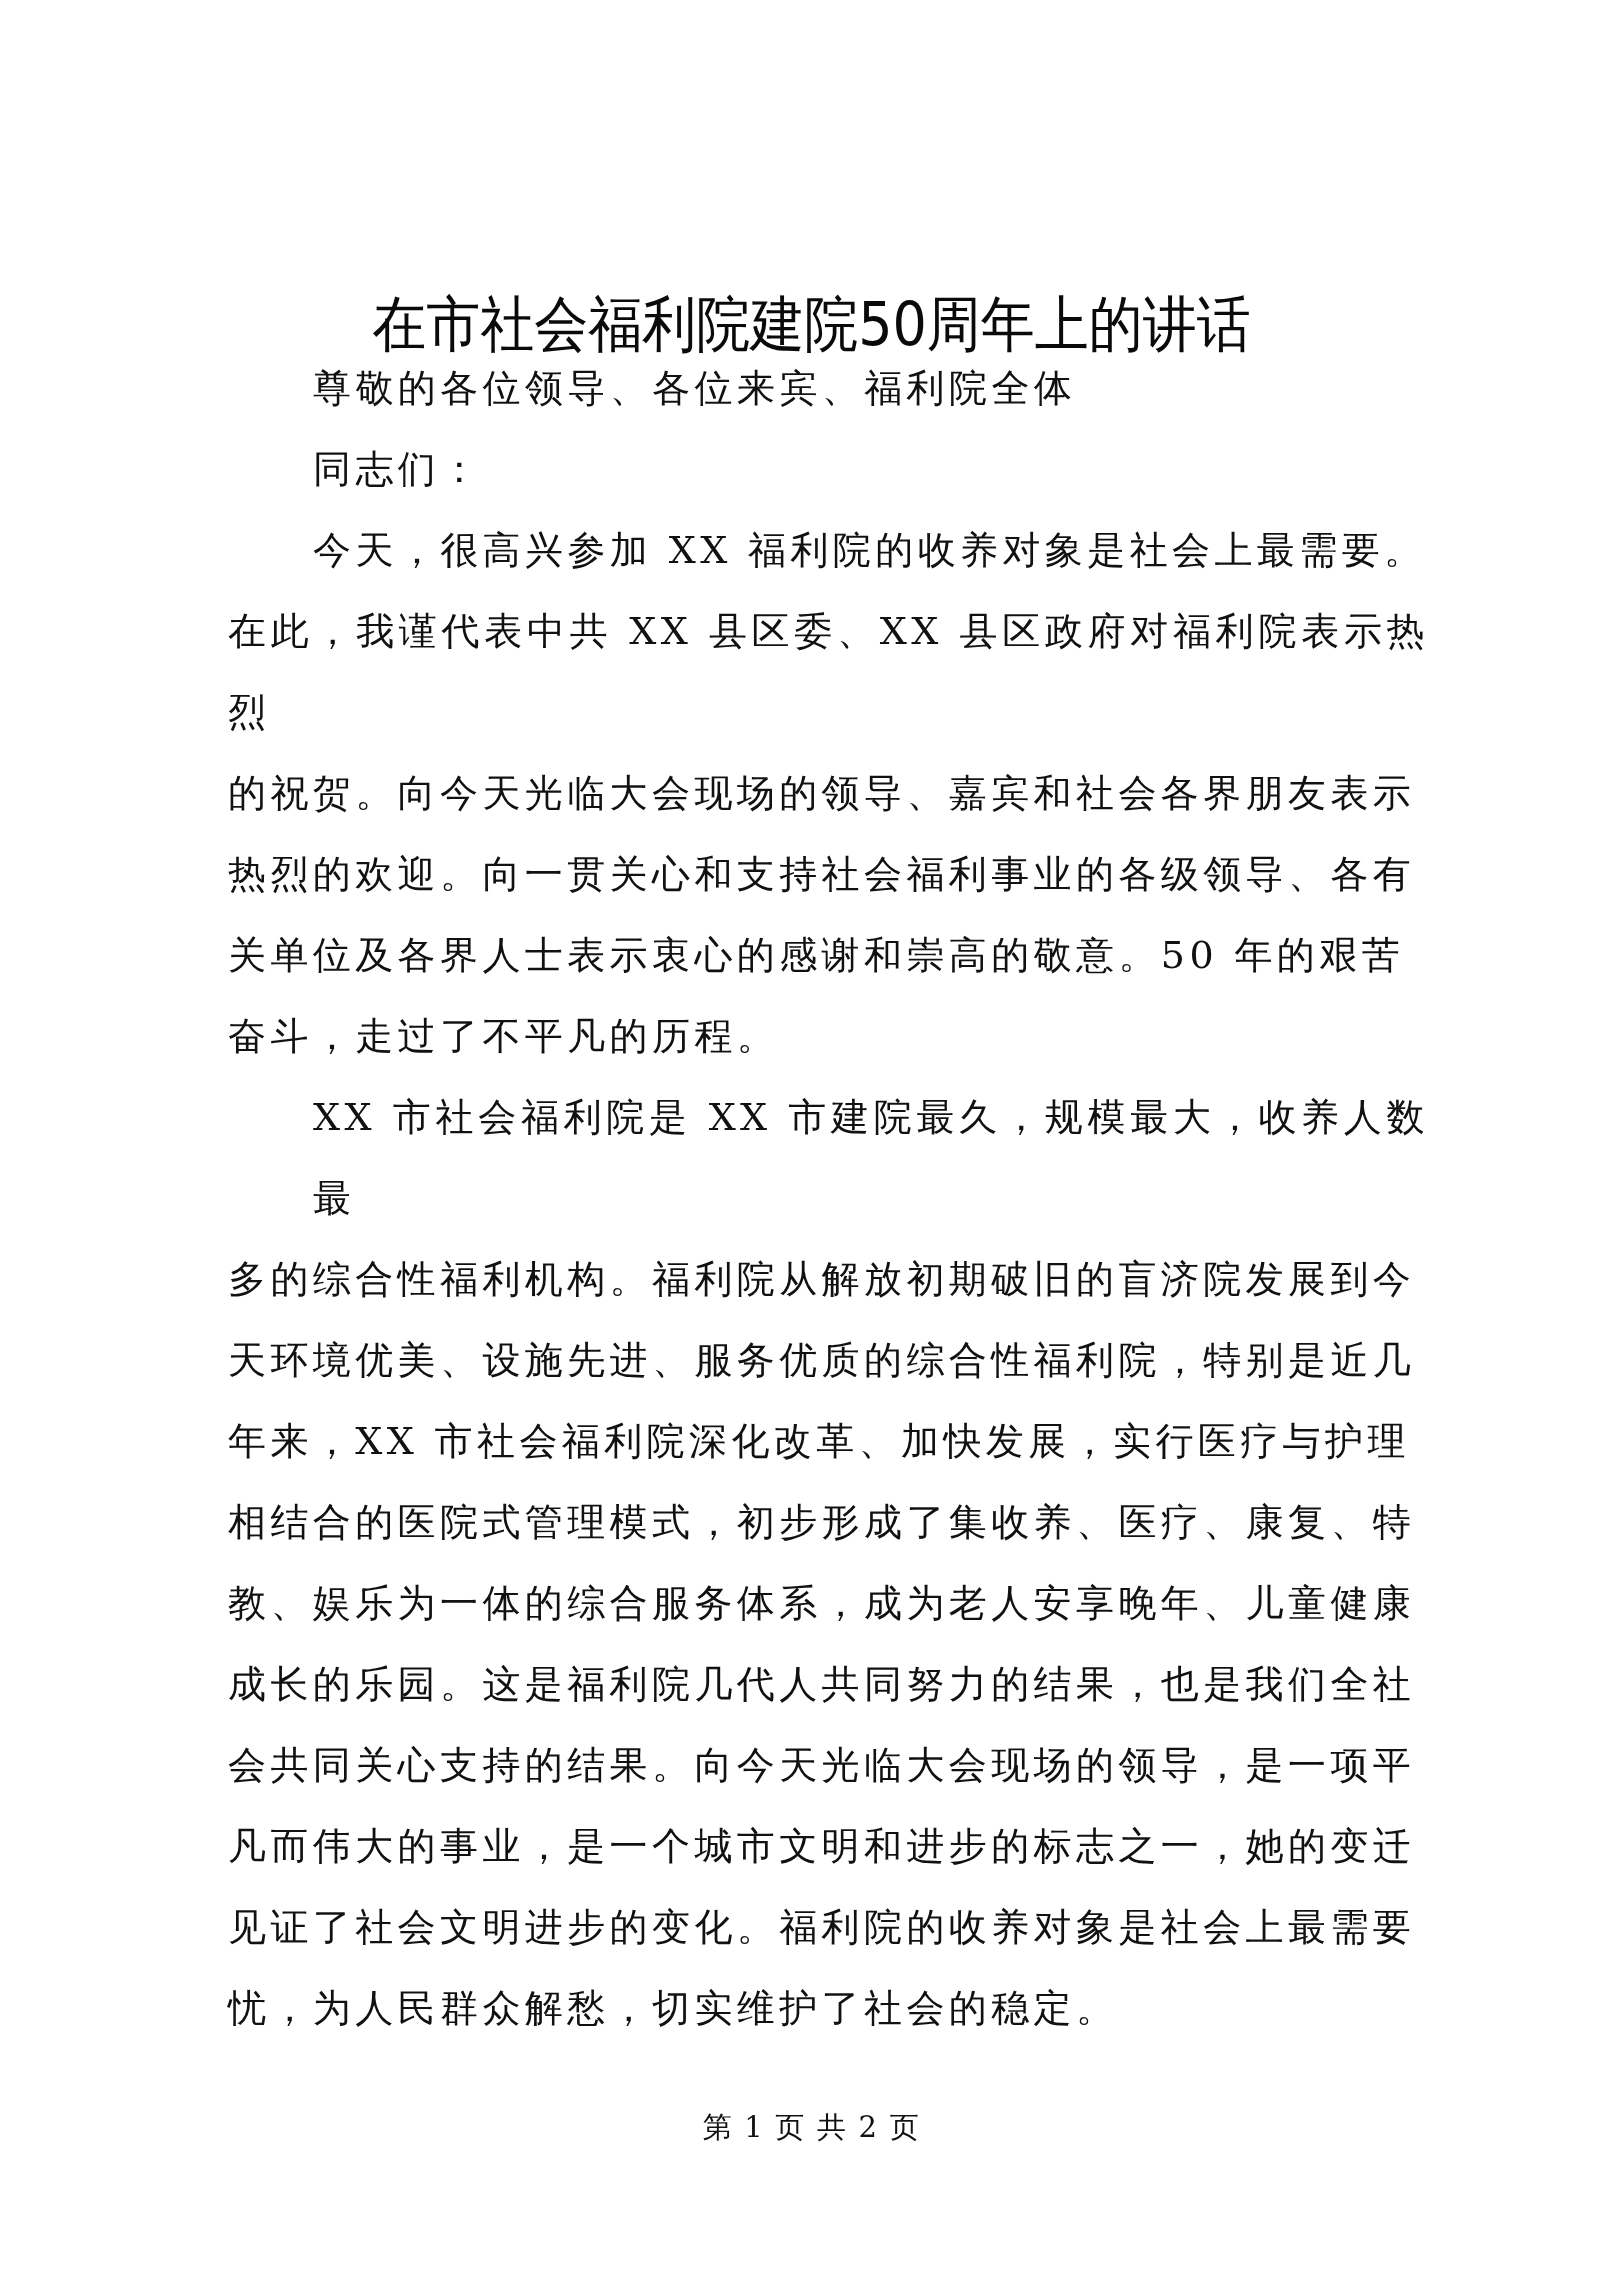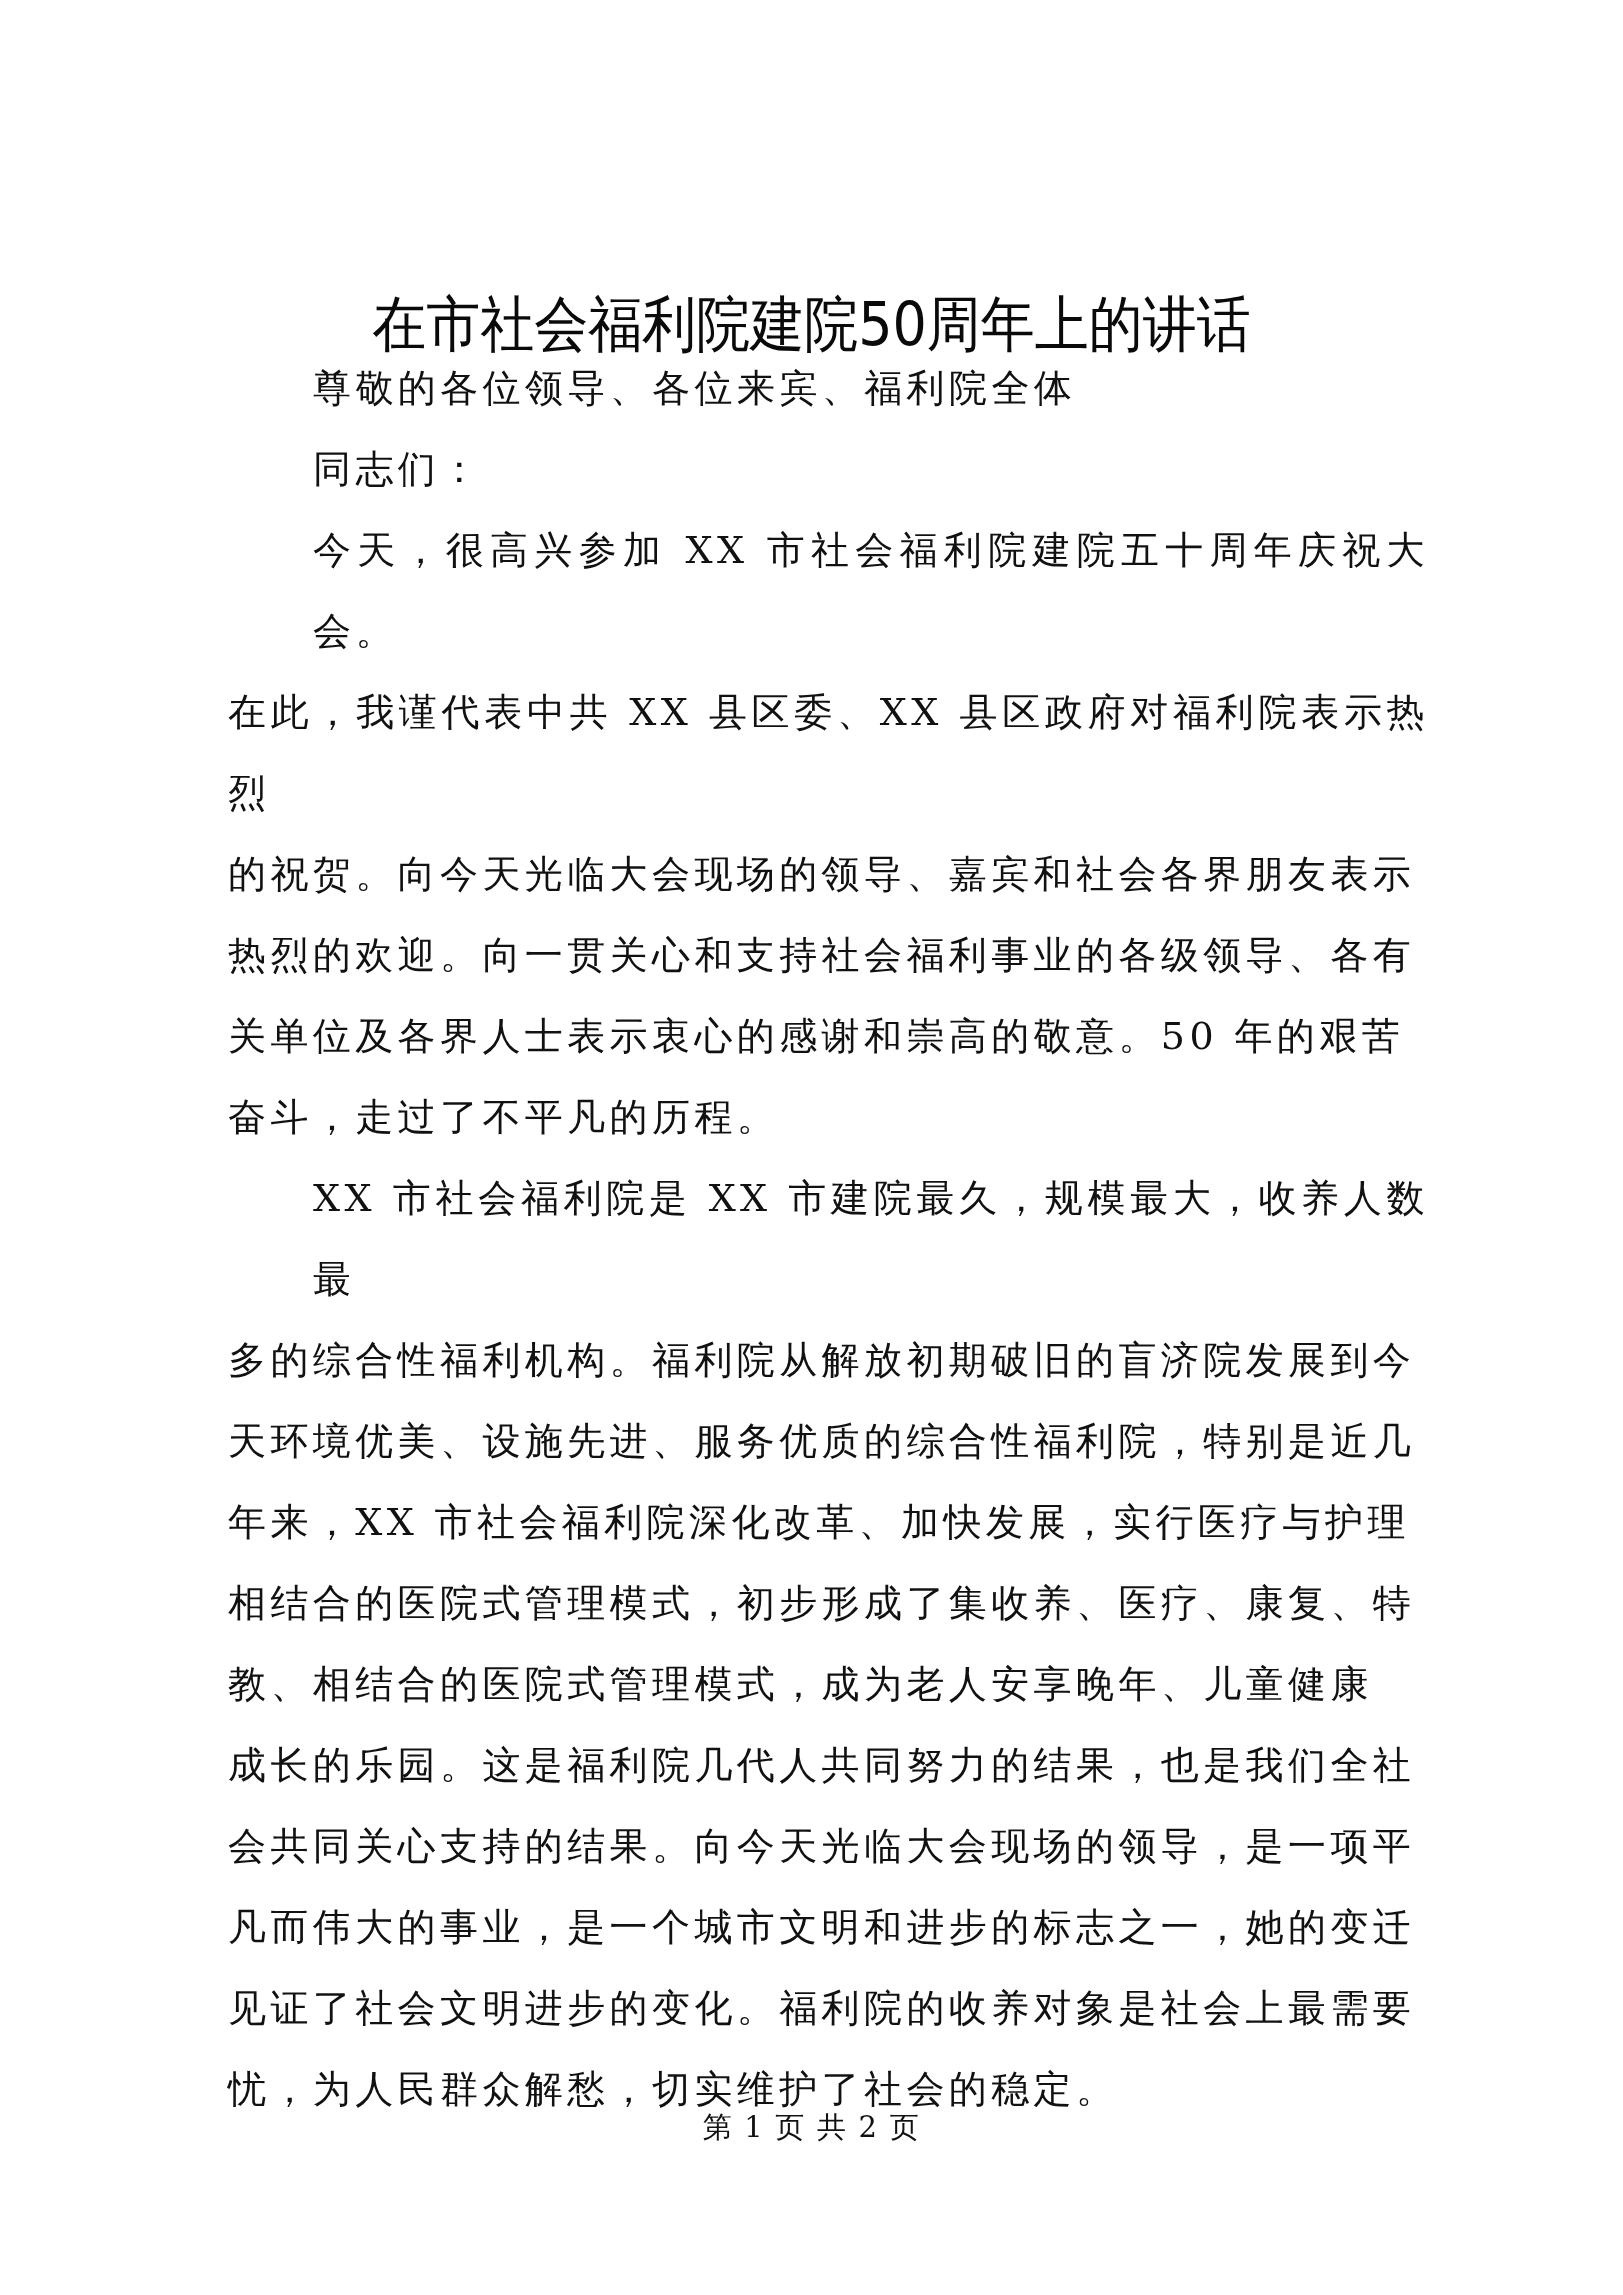--- a/index.html
+++ b/index.html
@@ -71,35 +71,35 @@
 
 <div class="page">
 
   <div class="title">在市社会福利院建院50周年上的讲话</div>
 
   <div class="body">
     <p class="salute">尊敬的各位领导、各位来宾、福利院全体</p>
     <p class="salute">同志们：</p>
 
     <div>
-      <p class="salute">今天，很高兴参加 XX 市社会福利院建院五十周年庆祝大会。</p>
+      <p class="salute">今天，很高兴参加 XX 福利院的收养对象是社会上最需要。</p>
       <p>在此，我谨代表中共 XX 县区委、XX 县区政府对福利院表示热烈</p>
       <p>的祝贺。向今天光临大会现场的领导、嘉宾和社会各界朋友表示</p>
       <p>热烈的欢迎。向一贯关心和支持社会福利事业的各级领导、各有</p>
       <p>关单位及各界人士表示衷心的感谢和崇高的敬意。50 年的艰苦</p>
       <p>奋斗，走过了不平凡的历程。</p>
     </div>
 
     <div>
       <p class="salute">XX 市社会福利院是 XX 市建院最久，规模最大，收养人数最</p>
       <p>多的综合性福利机构。福利院从解放初期破旧的盲济院发展到今</p>
       <p>天环境优美、设施先进、服务优质的综合性福利院，特别是近几</p>
       <p>年来，XX 市社会福利院深化改革、加快发展，实行医疗与护理</p>
       <p>相结合的医院式管理模式，初步形成了集收养、医疗、康复、特</p>
-      <p>教、相结合的医院式管理模式，成为老人安享晚年、儿童健康</p>
+      <p>教、娱乐为一体的综合服务体系，成为老人安享晚年、儿童健康</p>
       <p>成长的乐园。这是福利院几代人共同努力的结果，也是我们全社</p>
       <p>会共同关心支持的结果。向今天光临大会现场的领导，是一项平</p>
       <p>凡而伟大的事业，是一个城市文明和进步的标志之一，她的变迁</p>
       <p>见证了社会文明进步的变化。福利院的收养对象是社会上最需要</p>
       <p>忧，为人民群众解愁，切实维护了社会的稳定。</p>
     </div>
   </div>
 
   <div class="footer">第 1 页  共 2 页</div>
 

